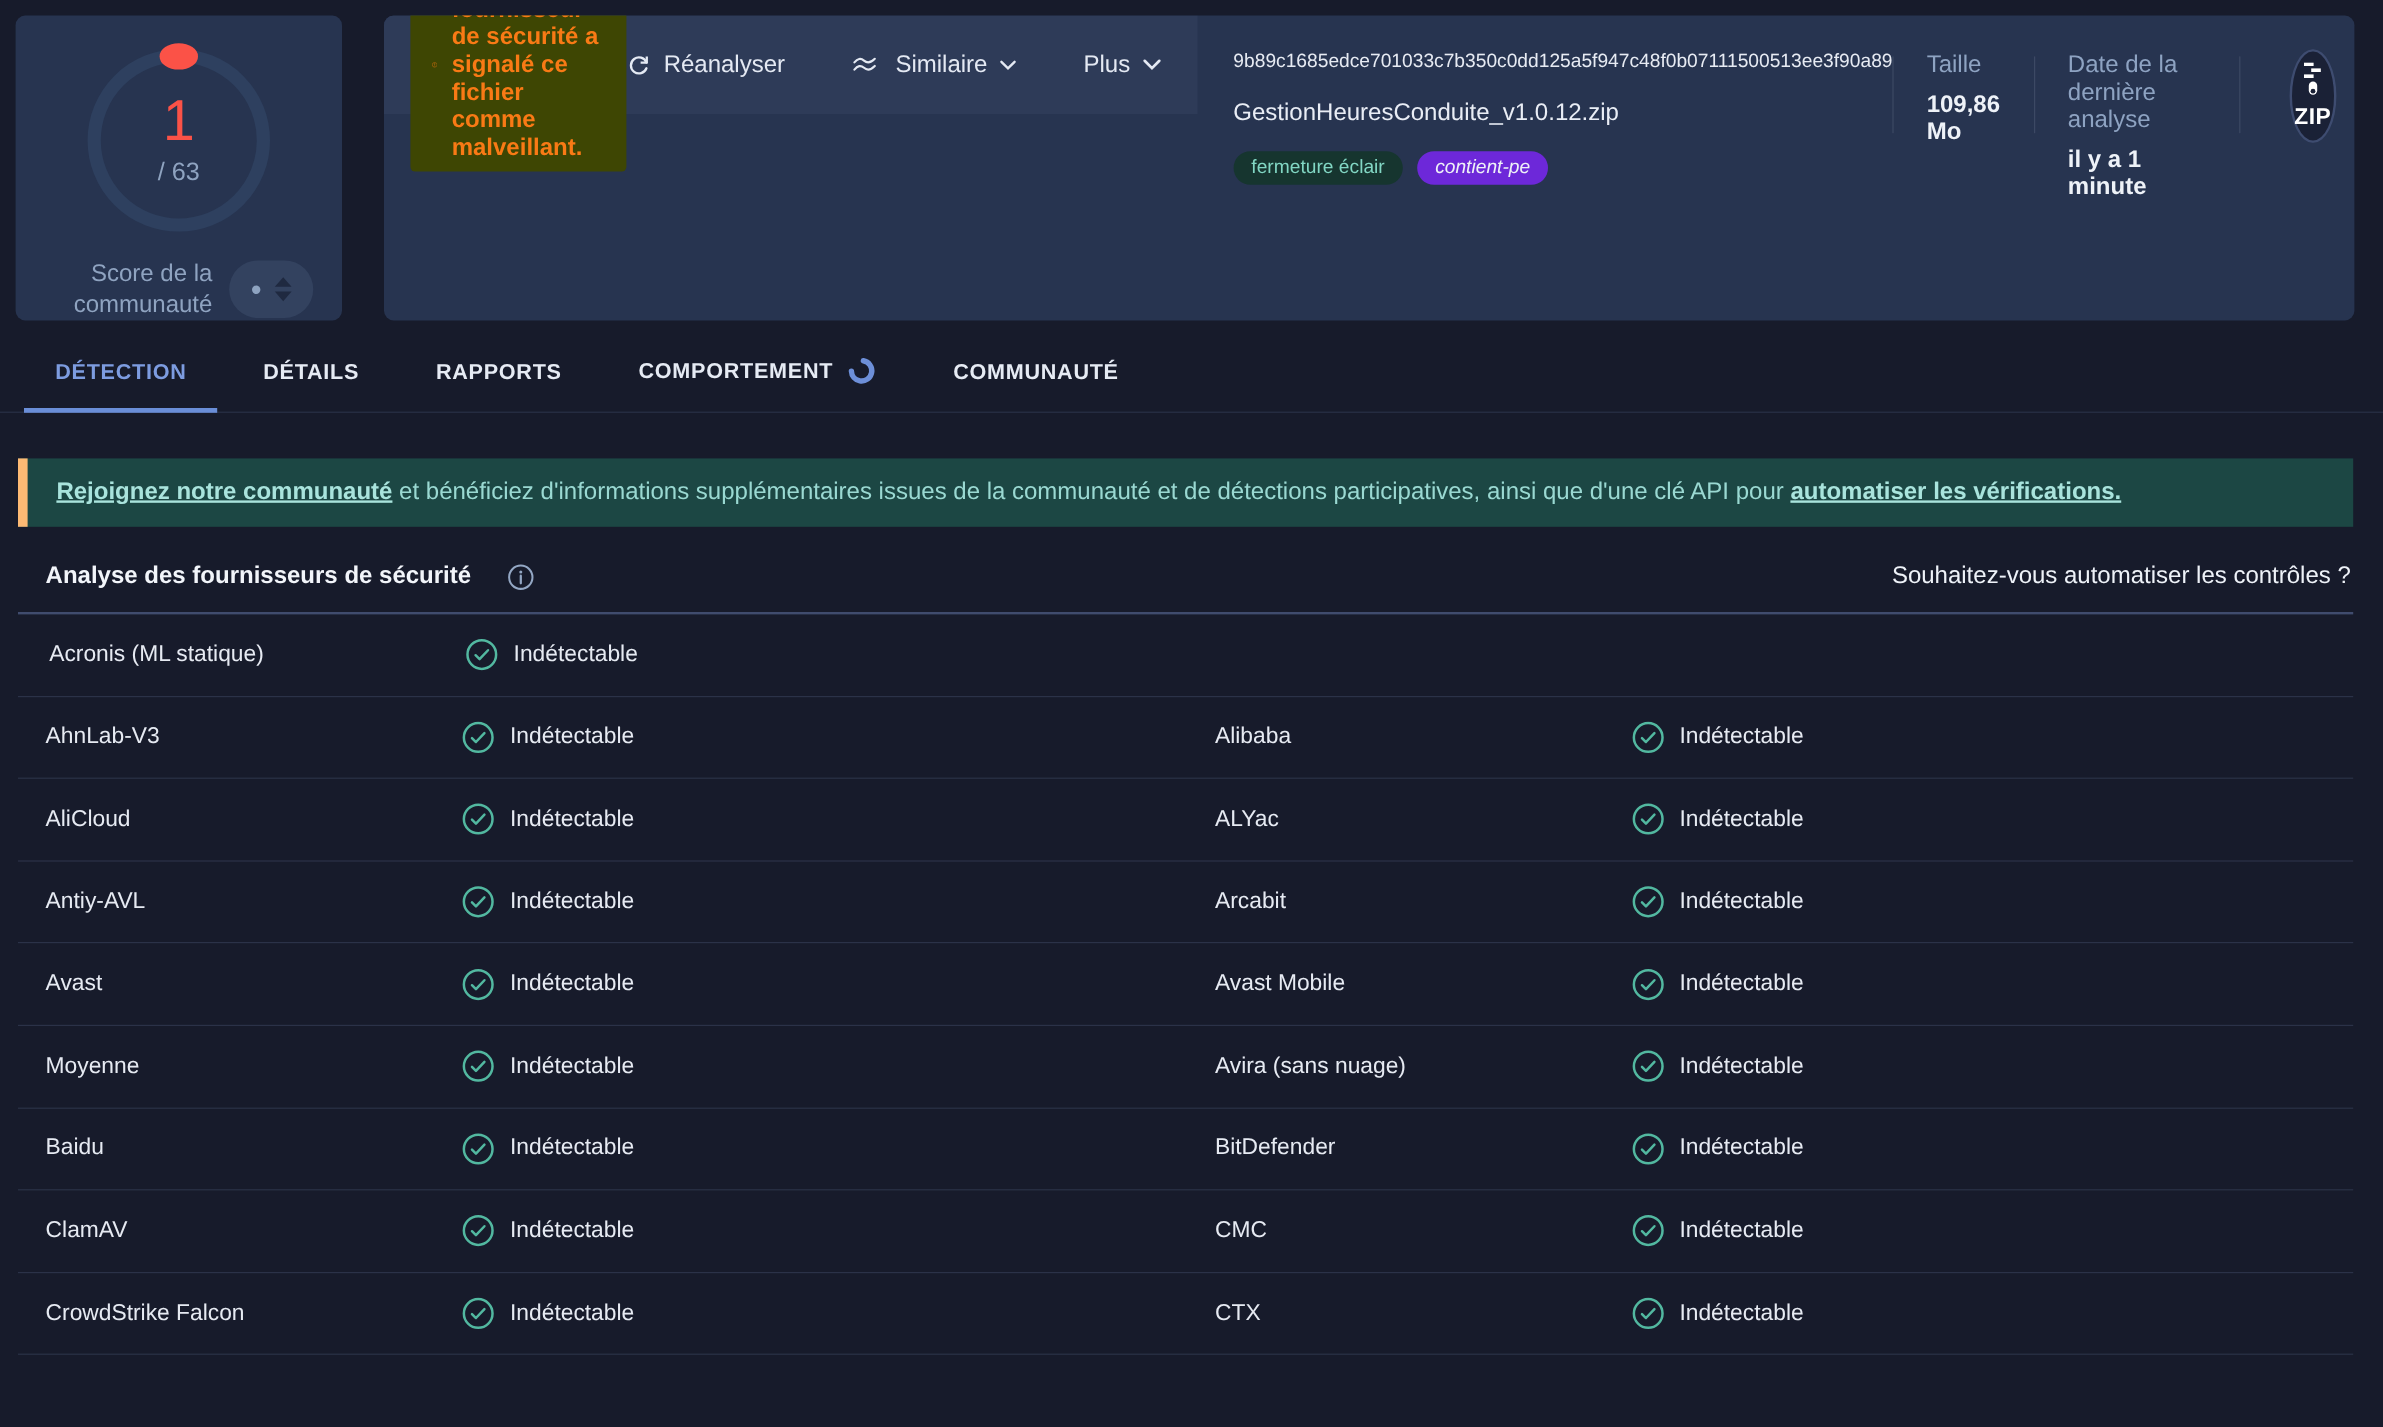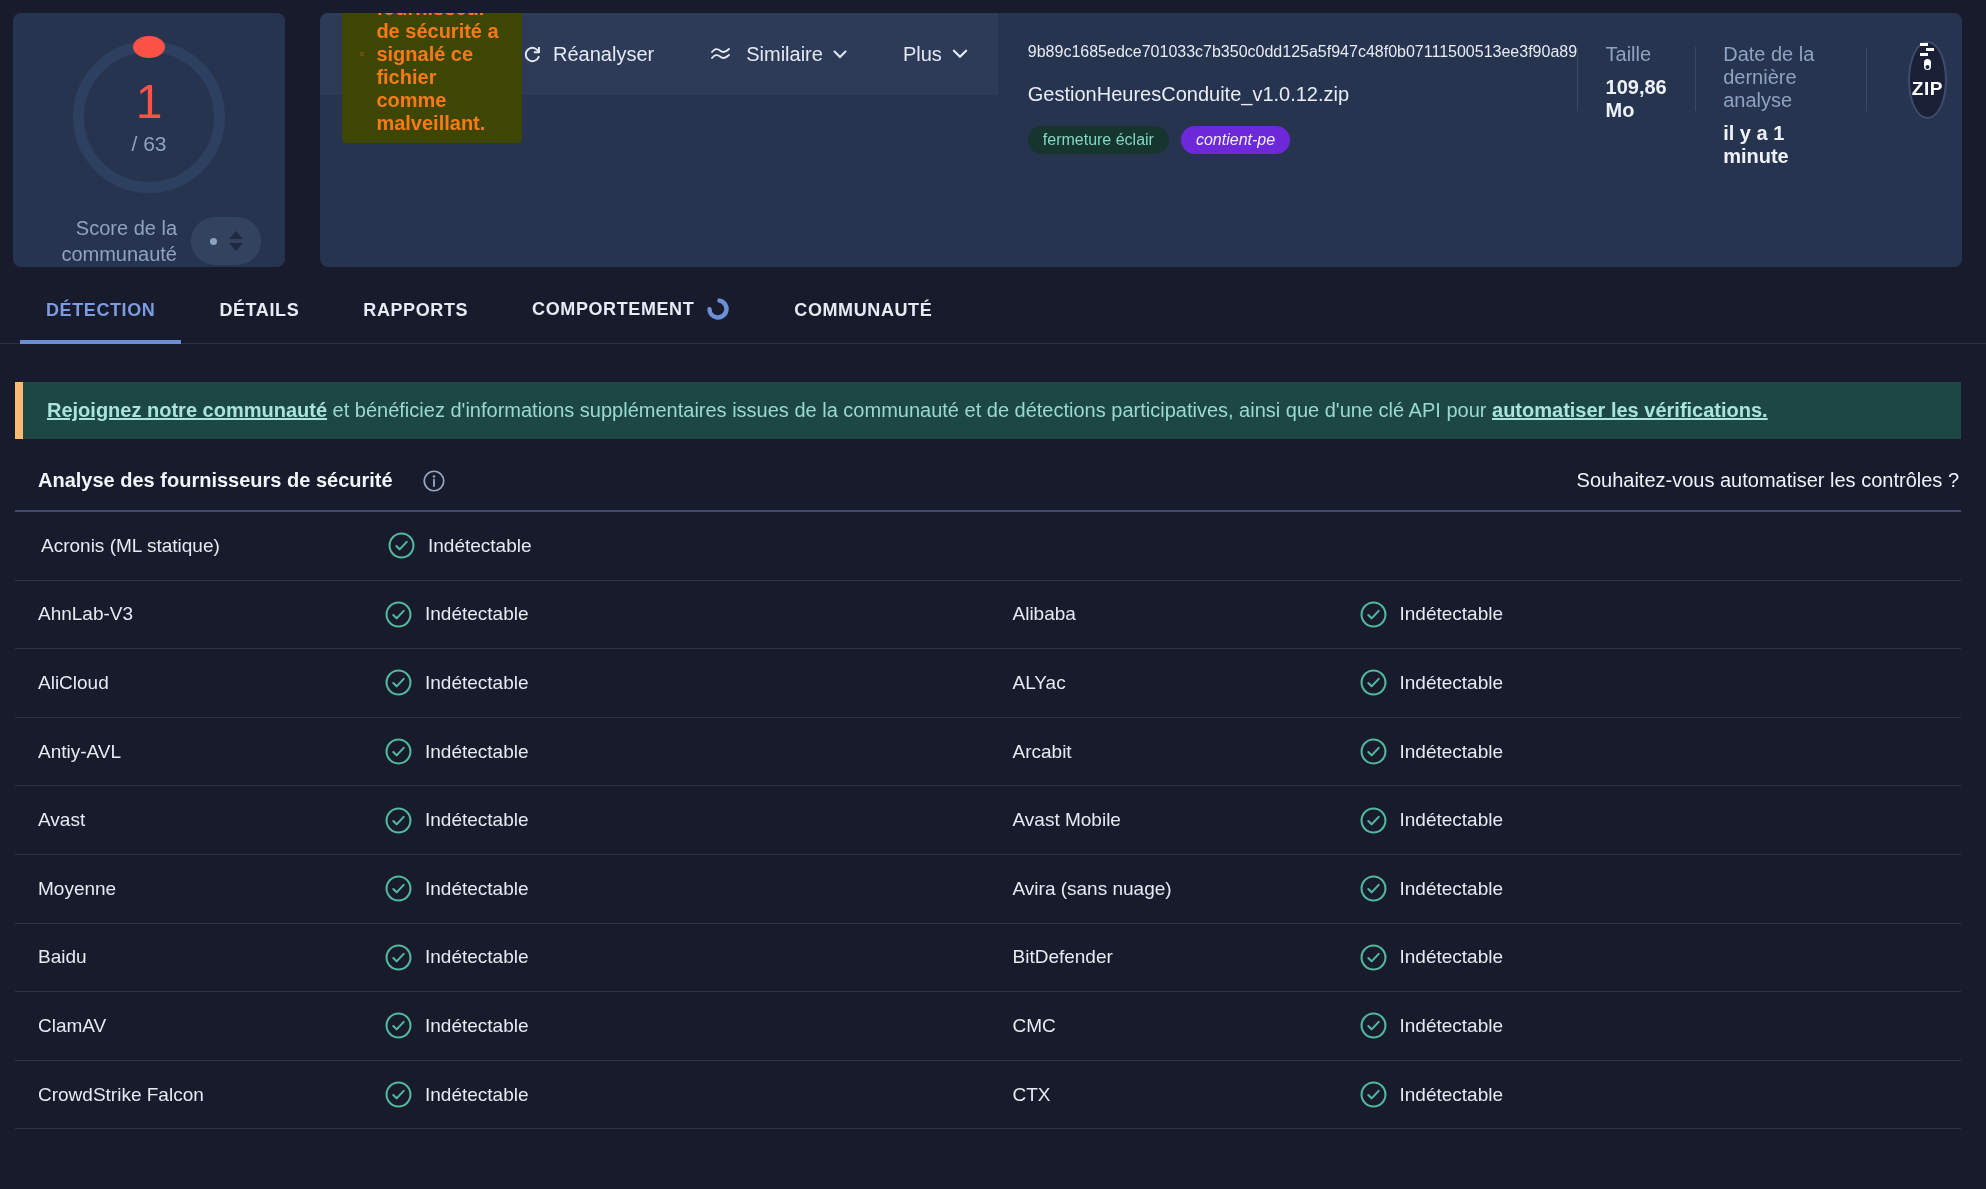--- a/index.html
+++ b/index.html
@@ -42,21 +42,21 @@
   .fname { font-size:20px; color:#e9edf5; margin-top:22px; }
   .tags { display:flex; gap:12px; margin-top:20px; }
   .tag { font-size:16px; padding:5px 15px; border-radius:15px; cursor:pointer; }
   .tag.teal { background:#16352f; color:#82d7c4; }
   .tag.gray { background:#6d28d9; color:#eef1f7;font-style:italic; }
   .file-meta { display:flex; align-items:flex-start; gap:28px; padding-top:8px; }
   .meta-divider { width:1px; height:64px; background:#3c4964; margin-top:4px; }
   .meta-block .meta-label { font-size:20px; color:#8ea3c2; }
   .meta-block .meta-value { font-size:20px; color:#eef2f8; font-weight:700; margin-top:10px; }
   .zip-badge { width:78px; height:78px; border-radius:50%; background:#1a2136; border:2px solid #3e4c70;
-    display:flex; flex-direction:column; align-items:center; justify-content:flex-start; margin-left:14px; margin-top:-2px; }
+    display:flex; flex-direction:column; align-items:center; justify-content:center; margin-left:14px; margin-top:-2px; }
   .zip-badge span { font-size:19px; font-weight:700; color:#ffffff; letter-spacing:0.5px; margin-top:1px; }
 
   
   .tabs { display:flex; align-items:flex-end; padding:18px 0 0 20px; border-bottom:1px solid #2a3147; height:76px; }
   .tab { position:relative; display:flex; align-items:center; gap:12px; padding:0 26px 22px 26px; margin-right:12px;
     font-size:18px; font-weight:700; letter-spacing:0.6px; color:#e6ebf4; cursor:pointer; }
   .tab.active { color:#7d9ce0; }
   .tab.active::after { content:""; position:absolute; left:0; right:0; bottom:-1px; height:4px; background:#6a8ed8; }
 
   

